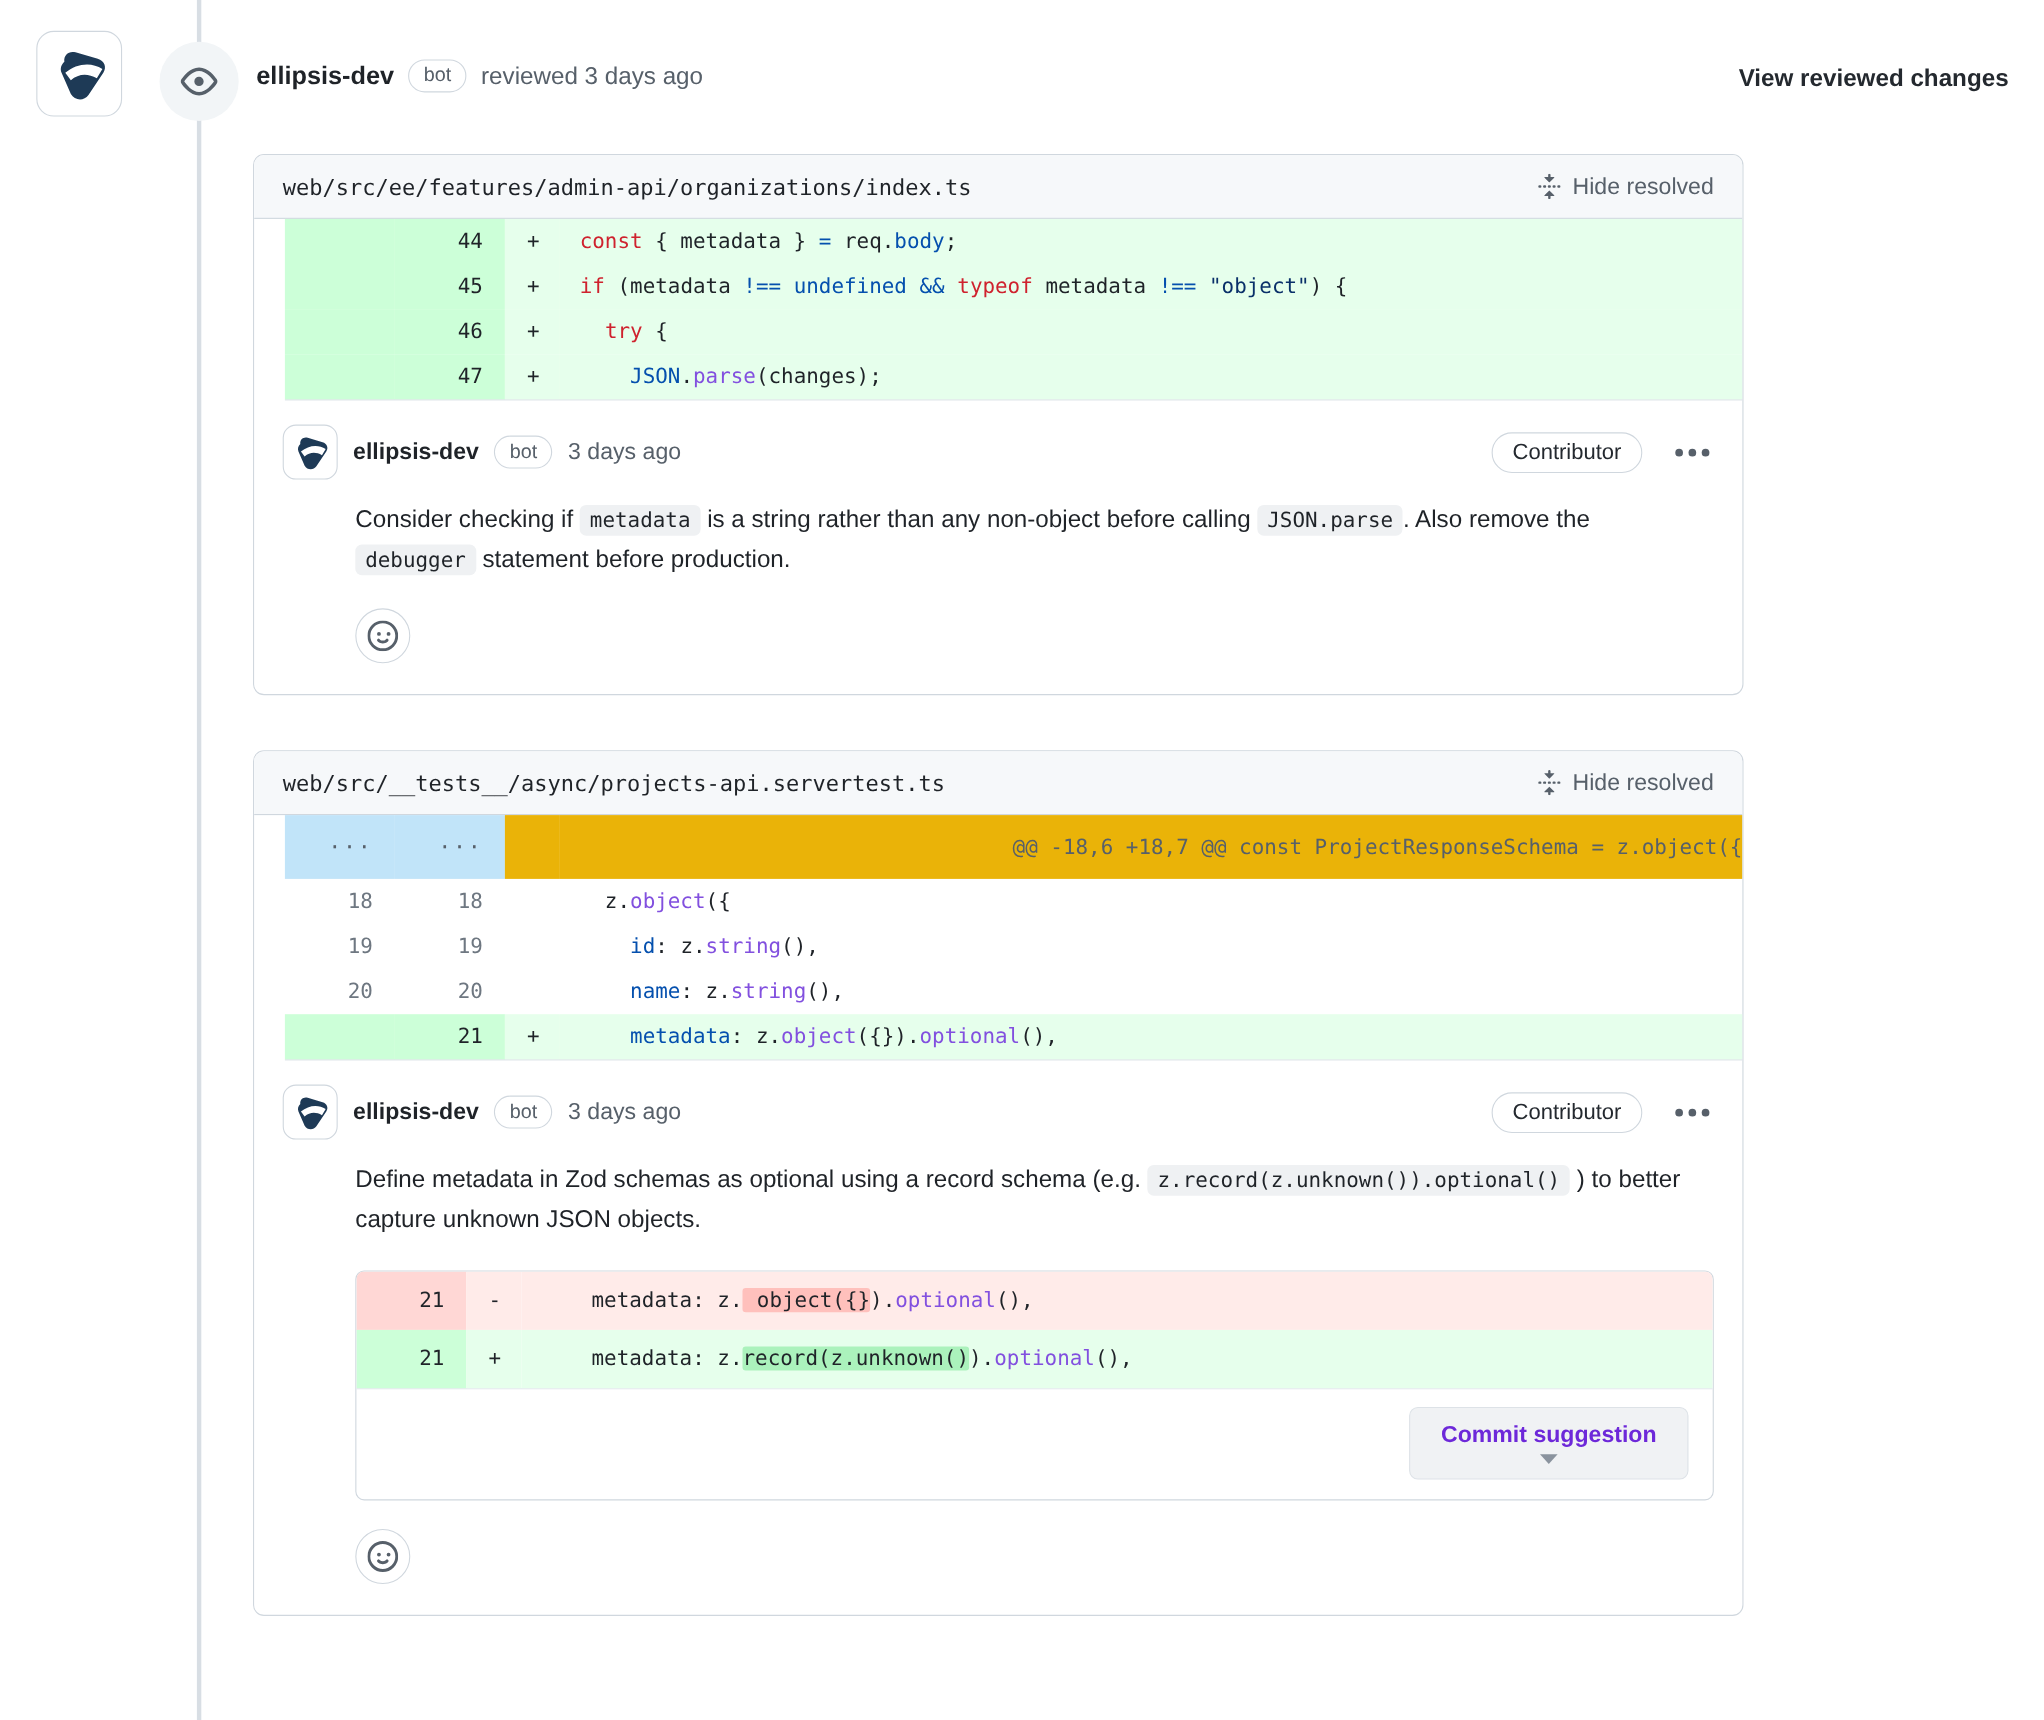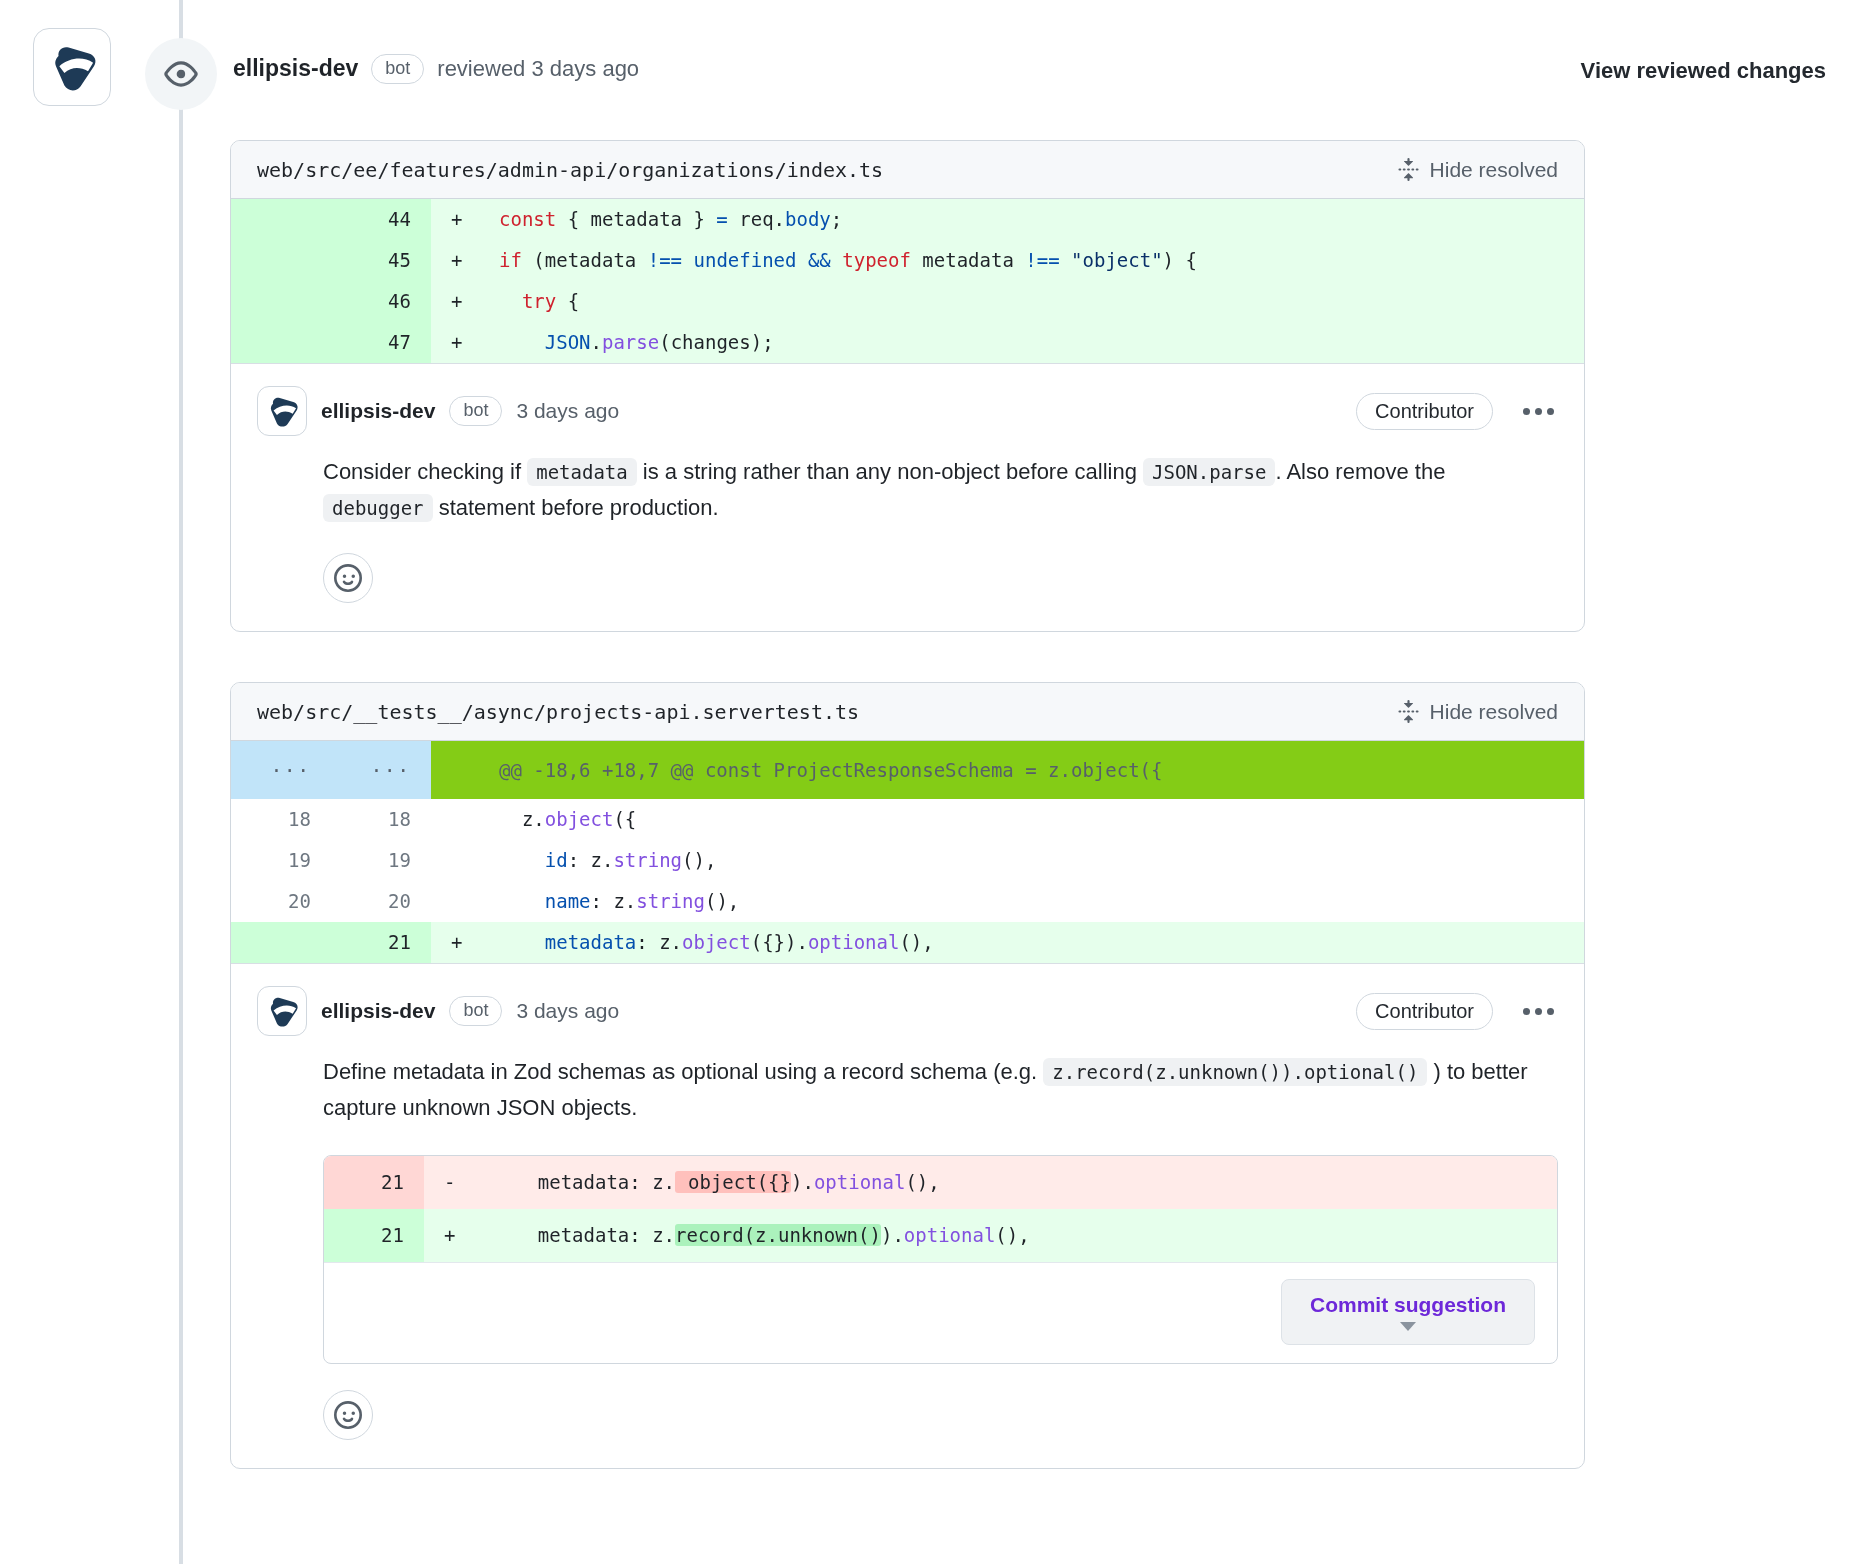--- a/index.html
+++ b/index.html
@@ -38,33 +38,33 @@
   .card-1 { top:140px; }
   .card-2 { top:682px; }
   .file-head {
     height:58px; background:#f6f8fa; border-bottom:1px solid #d0d7de;
     display:flex; align-items:center; justify-content:space-between; padding:0 26px;
   }
   .file-path { font-family:"DejaVu Sans Mono", monospace; font-size:20px; color:#1f2328; cursor:pointer; }
   .hide-resolved { display:flex; align-items:center; gap:10px; color:#57606a; font-size:21px; cursor:pointer; }
 
   
-  .diff { border-bottom:1px solid #d8dee4; }
+  .diff { border-bottom:1px solid #d8dee4;margin-left:28px; }
   .drow { display:flex; font-family:"DejaVu Sans Mono", monospace; font-size:19px; line-height:41px; }
   .drow .gnum { flex:none; width:100px; text-align:right; padding-right:20px; color:#1f2328; }
   .drow .gsign { flex:none; width:50px; padding-left:20px; color:#1f2328; }
   .drow .gcode { flex:1; margin:0; padding-left:18px; white-space:pre; font:inherit; }
   .drow.add .gnum { background:#ccffd8; }
   .drow.add .gsign, .drow.add .gcode { background:#e6ffec; }
   .drow.del .gnum { background:#ffd7d5; }
   .drow.del .gsign, .drow.del .gcode { background:#ffebe9; }
   .drow.ctx .gnum { color:#6e7781; }
   .drow.hunk { line-height:58px; }
   .drow.hunk .gnum { background:#c1e4f9; color:#57606a; letter-spacing:2px; }
-  .drow.hunk .gsign, .drow.hunk .gcode { background:#84cc16; color:#57606a; }
+  .drow.hunk .gsign, .drow.hunk .gcode { background:#eab308; color:#57606a;text-align:right; }
 
   
   .sx-k { color:#cf222e; }
   .sx-c { color:#0550ae; }
   .sx-s { color:#0a3069; }
   .sx-f { color:#8250df; }
   .sx-hld { background:#ffc0bc; border-radius:3px;padding-left:13px; }
   .sx-hla { background:#abf2bc; border-radius:3px; }
 
   

